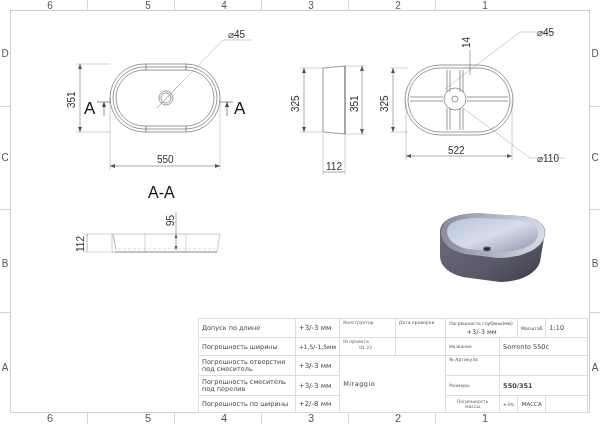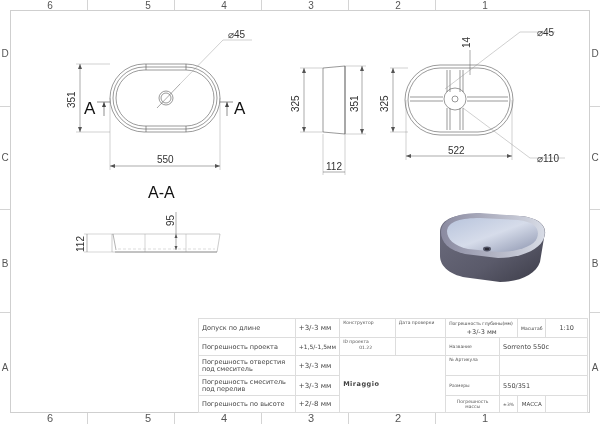--- a/index.html
+++ b/index.html
@@ -8,24 +8,24 @@
   .zlab{position:absolute;font-family:"Liberation Sans",sans-serif;font-size:10px;color:#555;text-align:center;}
   .ztick{position:absolute;background:#d4d4d4;}
   svg.draw{position:absolute;left:0;top:0;}
   .dim{font-family:"Liberation Sans",sans-serif;font-size:10px;fill:#333;}
   .big{font-family:"Liberation Sans",sans-serif;fill:#111;}
   .tb{position:absolute;left:198px;top:318px;width:390px;height:95px;}
   .tb table{border-collapse:collapse;width:100%;height:100%;}
   .tb td{border:1px solid #ddd;font-size:6.5px;color:#444;padding:1px 3px;vertical-align:middle;font-family:"DejaVu Sans",sans-serif;}
   .tb .sm{font-size:4.5px;color:#555;vertical-align:top;}
   .tb .val{font-size:7px;white-space:nowrap;}
-  .brand{font-family:"DejaVu Sans",sans-serif;font-size:26px;color:#111;letter-spacing:0.5px;font-weight:bold;}
+  .brand{font-family:"DejaVu Sans",sans-serif;font-size:26px;color:#111;letter-spacing:0.5px;}
   .model{font-family:"DejaVu Sans Mono",monospace;font-size:13px;color:#111;}
-  .scale{font-family:"DejaVu Sans",sans-serif;font-size:10px;color:#111;text-align:center;}
-  .size{font-family:"DejaVu Sans Mono",monospace;font-size:9px;color:#111;}
+  .scale{font-family:"DejaVu Sans",sans-serif;font-size:10px;color:#111;}
+  .size{font-family:"DejaVu Sans Mono",monospace;font-size:9px;color:#111;font-weight:bold;}
 </style>
 </head>
 <body>
 
 <div class="frame"></div>
 
 <div class="zlab" style="left:10px;top:0;width:80px;">6</div>
 <div class="zlab" style="left:90px;top:0;width:116px;">5</div>
 <div class="zlab" style="left:174px;top:0;width:100px;">4</div>
 <div class="zlab" style="left:261px;top:0;width:100px;">3</div>
@@ -227,21 +227,21 @@
       <td class="sm">Конструктор</td>
       <td class="sm">Дата проверки</td>
       <td colspan="2" style="font-size:4.5px;line-height:8px;vertical-align:top;">
         <div>Погрешность глубины(мм)</div>
         <div style="font-size:6.5px;text-align:center;">+3/-3 мм</div>
       </td>
       <td style="font-size:4.5px;text-align:center;">Масштаб</td>
       <td class="scale">1:10</td>
     </tr>
     <tr style="height:18px">
-      <td>Погрешность проекта</td>
+      <td>Погрешность ширины</td>
       <td class="val" style="font-size:6px;">+1,5/-1,5мм</td>
       <td class="sm" style="line-height:6px;">
         <div>ID проекта</div>
         <div style="padding-left:16px;">01.22</div>
       </td>
       <td></td>
       <td class="sm" style="vertical-align:middle;">Название</td>
       <td colspan="3" class="model">Sorrento 550c</td>
     </tr>
     <tr style="height:20px">
@@ -251,21 +251,21 @@
       <td class="sm" style="vertical-align:top;">№ Артикула</td>
       <td colspan="3"></td>
     </tr>
     <tr style="height:20px">
       <td style="line-height:7px;">Погрешность смеситель под перелив</td>
       <td class="val">+3/-3 мм</td>
       <td class="sm" style="vertical-align:middle;">Размеры</td>
       <td colspan="3" class="size">550/351</td>
     </tr>
     <tr style="height:17px">
-      <td>Погрешность по высоте</td>
+      <td>Погрешность по ширины</td>
       <td class="val">+2/-8 мм</td>
       <td class="sm" style="vertical-align:middle;text-align:center;">Погрешность массы</td>
       <td class="sm" style="vertical-align:middle;text-align:center;">±3%</td>
       <td style="font-size:5.5px;text-align:center;">МАССА</td>
       <td></td>
     </tr>
   </tbody>
     </table>
 </div>
 

